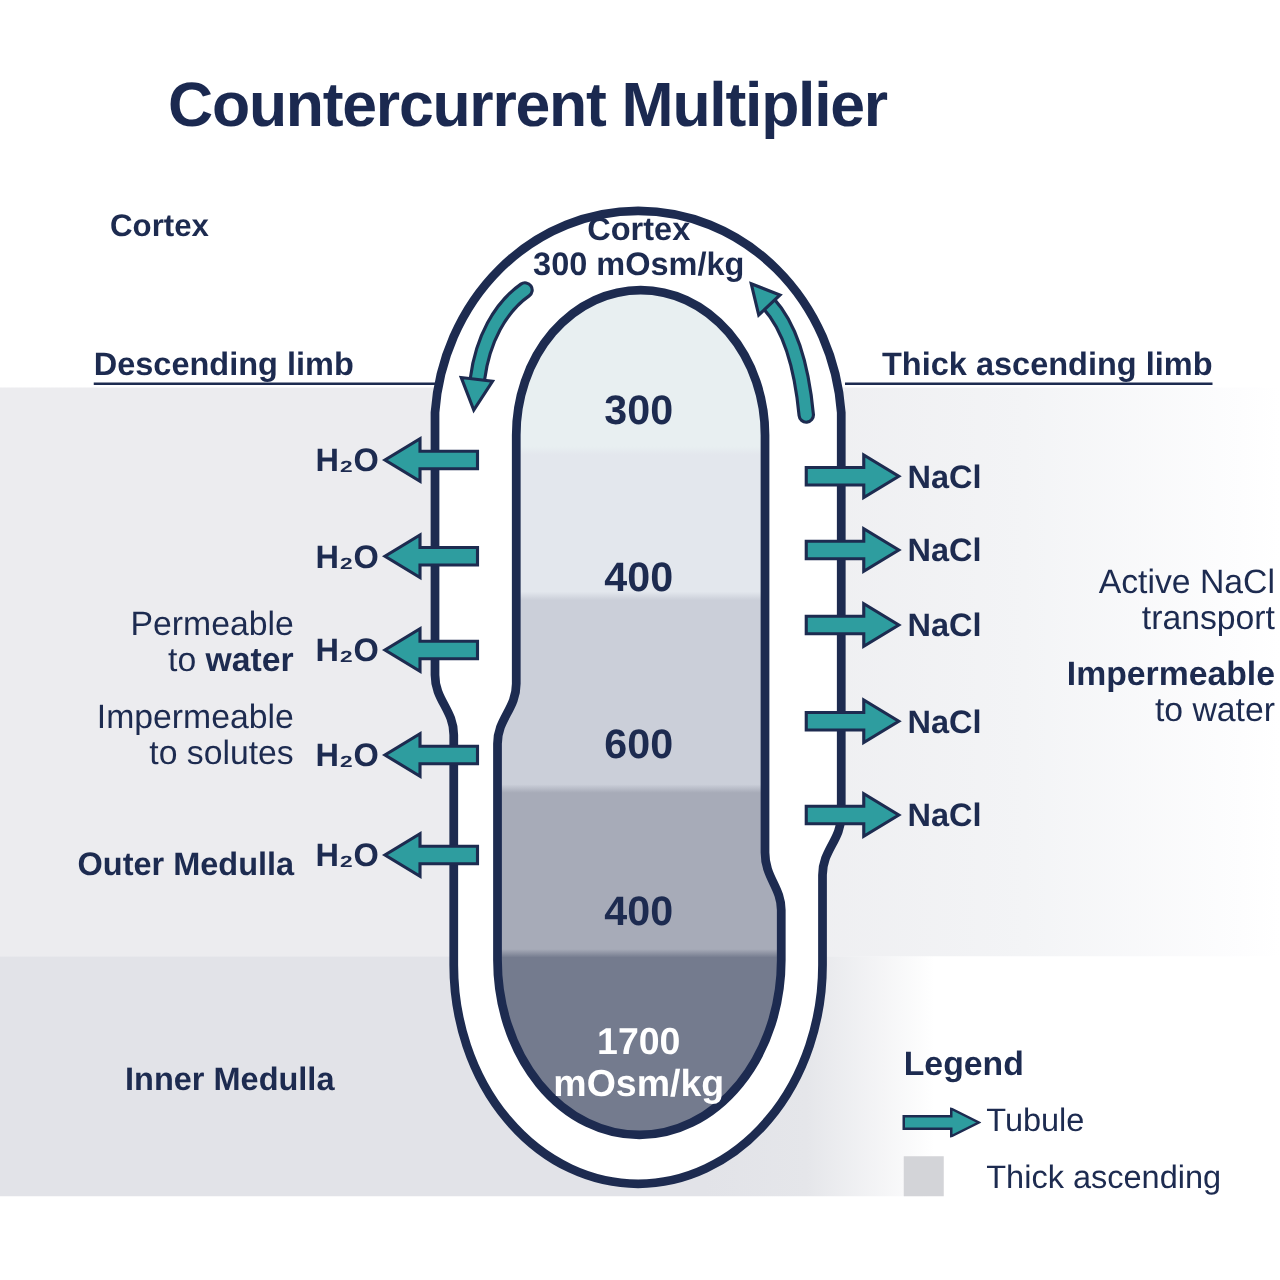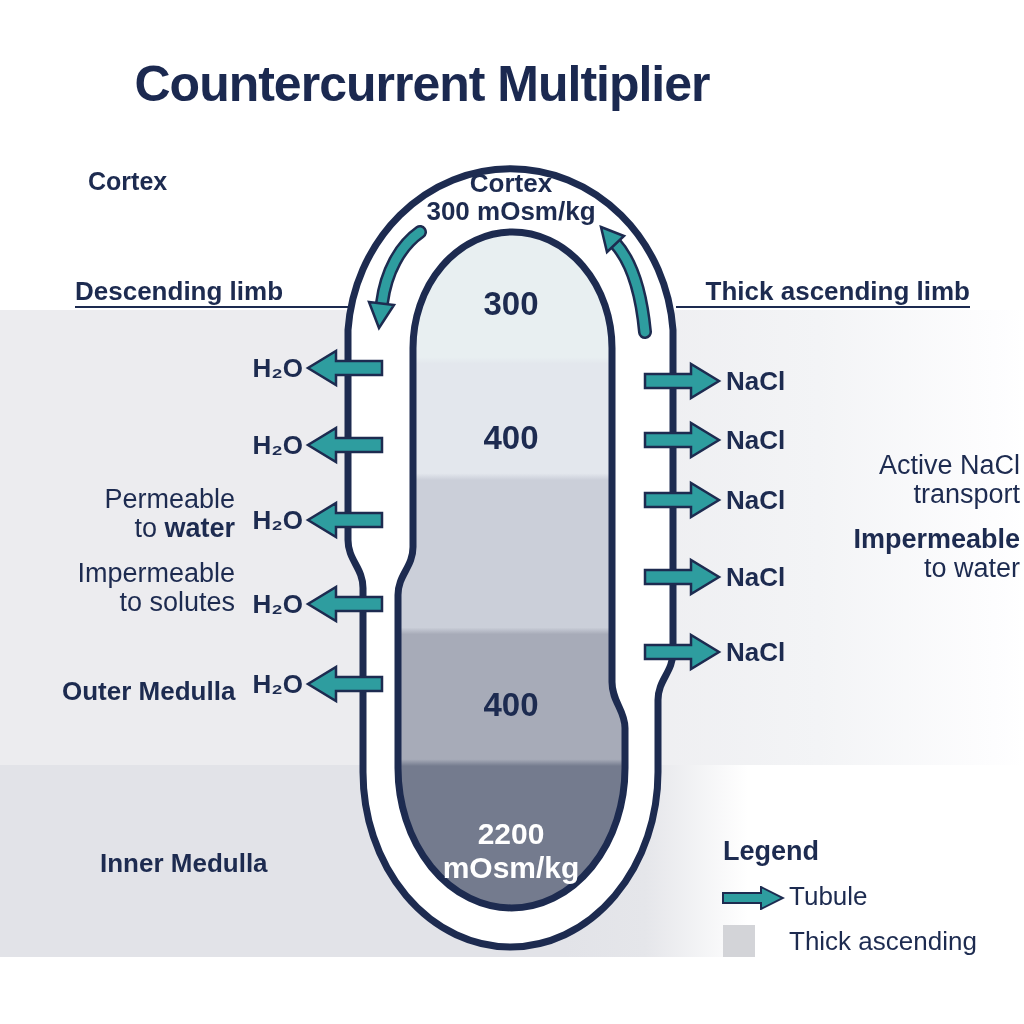--- a/index.html
+++ b/index.html
@@ -16,21 +16,21 @@
   .title{left:0;top:55px;width:844px;text-align:center;font-size:50px;font-weight:bold;letter-spacing:-1px;color:#1b2950;}
   .lbl{font-weight:bold;font-size:26px;line-height:30px;}
   .cortex-left{left:88px;top:166px;font-size:25px;}
   .desc-limb{left:75px;top:276px;}
   .desc-underline{left:75px;top:306px;width:273px;height:2px;background:#1d2b50;}
   .asc-limb{left:676px;top:276px;width:294px;text-align:right;}
   .asc-underline{left:676px;top:306px;width:294px;height:2px;background:#1d2b50;}
   .outer-medulla{left:62px;top:676px;}
   .inner-medulla{left:100px;top:848px;}
   .tube-top{left:361px;top:169px;width:300px;text-align:center;font-size:26px;font-weight:600;line-height:28px;}
-  .osm{width:200px;left:411px;text-align:center;font-size:33px;font-weight:bold;}
+  .osm{width:200px;left:411px;text-align:center;font-size:33px;font-weight:bold;margin-top:24px;}
   .osm-300{top:285px;} .osm-400{top:419px;} .osm-600{top:552px;} .osm-900{top:686px;}
   .osm-1200{left:411px;top:817px;width:200px;text-align:center;font-size:30px;font-weight:bold;line-height:34px;color:#ffffff;}
   .h2o{left:163px;width:140px;text-align:right;font-size:26px;font-weight:bold;line-height:34px;}
   .nacl{left:726px;width:120px;font-size:26px;font-weight:bold;line-height:34px;}
   .note{font-size:27px;line-height:29px;}
   .note-left{left:30px;top:449px;width:205px;text-align:right;margin-top:36px;}
   .note-right{left:805px;top:451px;width:215px;text-align:right;}
   .note .gap{height:16px;}
   .legend-title{left:723px;top:836px;font-size:27px;font-weight:bold;text-align:right;}
   .legend-label{font-size:26px;font-weight:normal;}
@@ -107,23 +107,24 @@
   <div class="abs lbl asc-limb">Thick ascending limb</div>
   <div class="abs asc-underline"></div>
 
   <div class="abs tube-top">
     <div>Cortex</div>
     <div>300 mOsm/kg</div>
   </div>
 
   <div class="abs osm osm-300">300</div>
   <div class="abs osm osm-400">400</div>
+  <div class="abs osm osm-600">600</div>
   <div class="abs osm osm-900">400</div>
   <div class="abs osm-1200">
-    <div>2200</div>
+    <div>1700</div>
     <div>mOsm/kg</div>
   </div>
 
   <div class="abs h2o" style="top:351px;">H₂O</div>
   <div class="abs h2o" style="top:428px;">H₂O</div>
   <div class="abs h2o" style="top:503px;">H₂O</div>
   <div class="abs h2o" style="top:587px;">H₂O</div>
   <div class="abs h2o" style="top:667px;">H₂O</div>
 
   <div class="abs nacl" style="top:364px;">NaCl</div>

